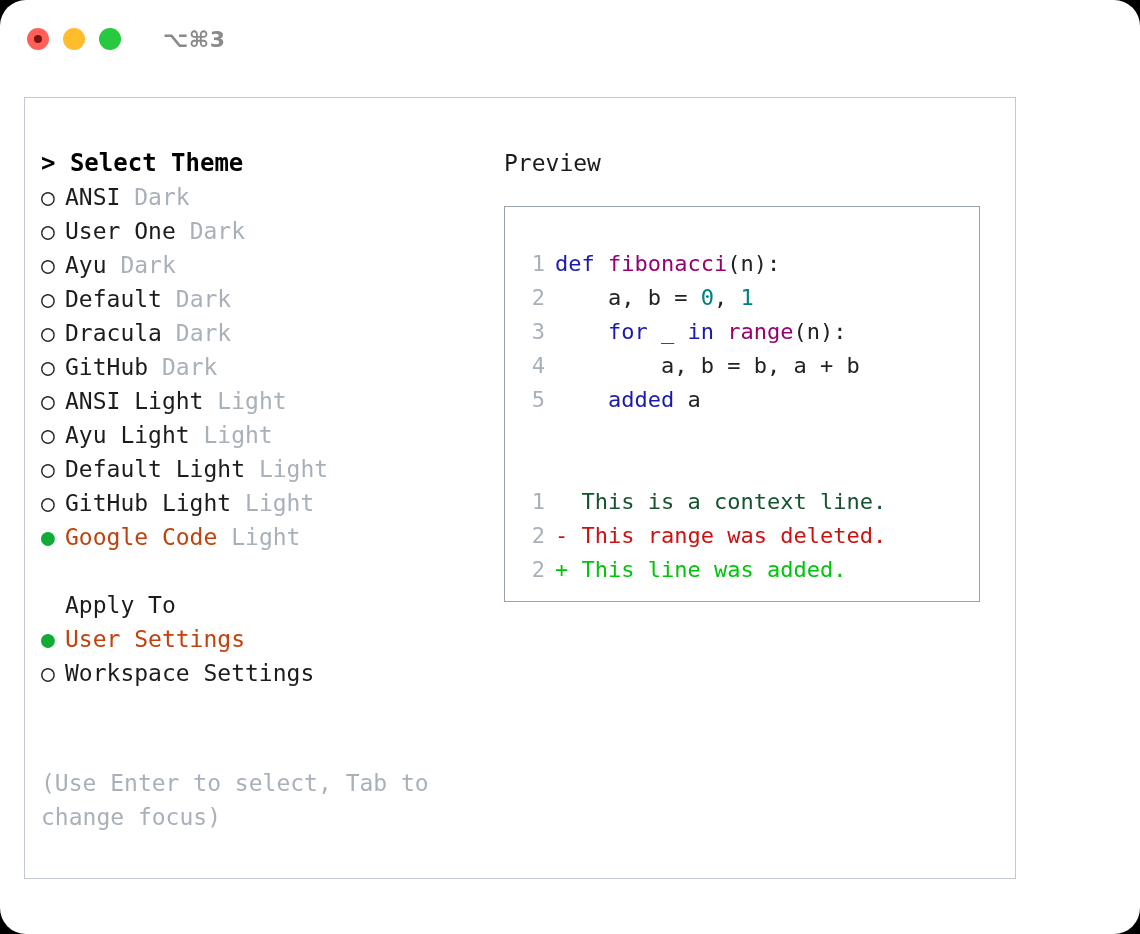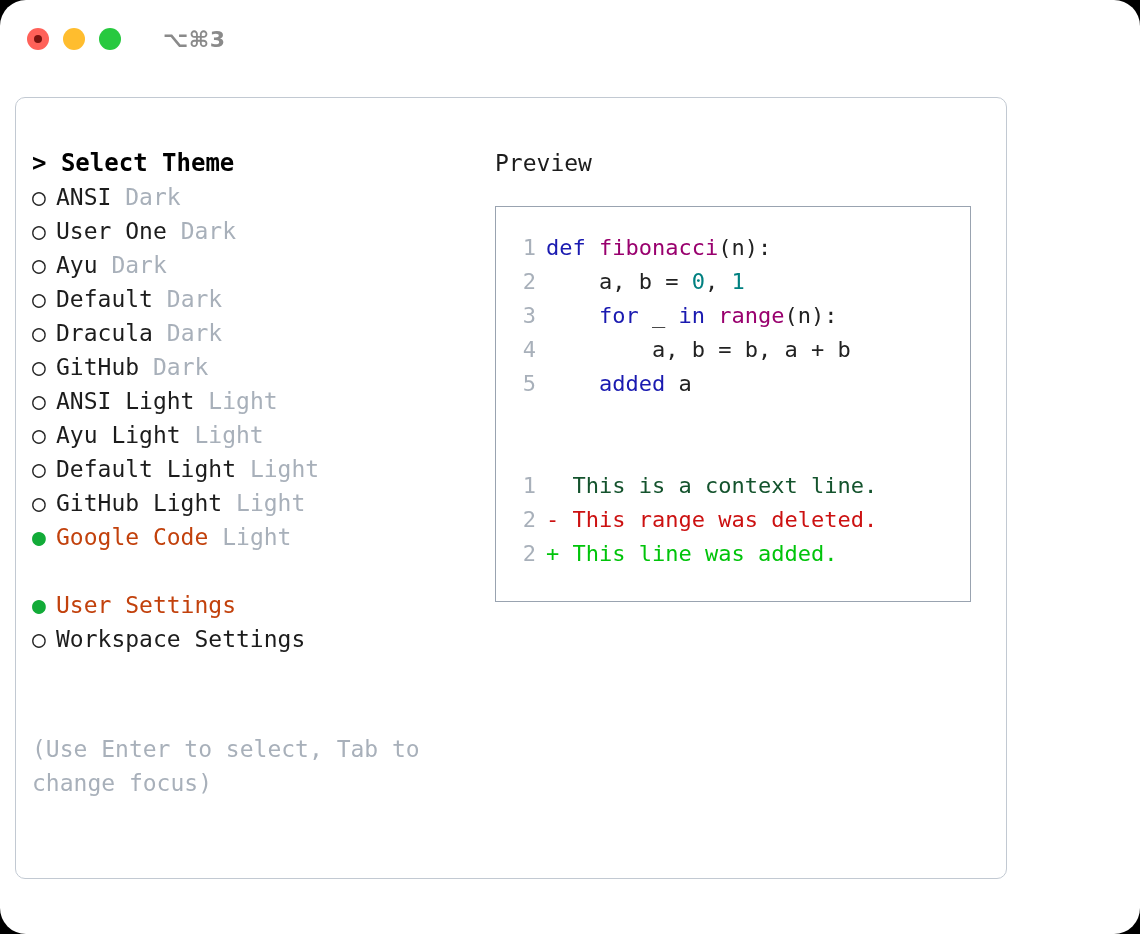--- a/index.html
+++ b/index.html
@@ -69,26 +69,26 @@
     color: #8a8a8a;
     font-size: 22px;
     font-weight: bold;
     letter-spacing: 0.5px;
     font-family: "DejaVu Sans", "Liberation Sans", sans-serif;
   }
 
   
   .panel {
     position: absolute;
-    left: 15px;
+    left: 24px;
     top: 97px;
     width: 992px;
     height: 782px;
     border: 1.5px solid #c2c9d2;
-    border-radius: 10px;
+    border-radius: 0;
     box-sizing: border-box;
     background: #ffffff;
   }
 
   .columns {
     position: absolute;
     left: 0; top: 0;
     width: 100%; height: 100%;
   }
 
@@ -156,21 +156,21 @@
     line-height: 34px;
     color: #1c1c1c;
     margin-bottom: 26px;
   }
   .preview-box {
     width: 476px;
     height: 396px;
     border: 1.5px solid #99a3b0;
     box-sizing: border-box;
     background: #ffffff;
-    padding: 24px 0 0 12px;
+    padding: 40px 0 0 12px;
   }
   .code-line {
     font-size: 22px;
     line-height: 34px;
     white-space: pre;
     height: 34px;
   }
   .ln {
     display: inline-block;
     width: 28px;
@@ -215,20 +215,21 @@
             <div class="list-line"><span class="marker">○</span><span>GitHub</span><span> </span><span class="kind">Dark</span></div>
             <div class="list-line"><span class="marker">○</span><span>ANSI Light</span><span> </span><span class="kind">Light</span></div>
             <div class="list-line"><span class="marker">○</span><span>Ayu Light</span><span> </span><span class="kind">Light</span></div>
             <div class="list-line"><span class="marker">○</span><span>Default Light</span><span> </span><span class="kind">Light</span></div>
             <div class="list-line"><span class="marker">○</span><span>GitHub Light</span><span> </span><span class="kind">Light</span></div>
             <div class="list-line"><span class="marker sel">●</span><span class="label-sel">Google Code</span><span> </span><span class="kind">Light</span></div>
           </div>
 
         <div class="spacer"></div>
 
+        <div class="group-title"><span style="display:inline-block;width:24px;"></span><span>Apply To</span></div>
         <div id="apply-list">
             <div class="list-line"><span class="marker sel">●</span><span class="label-sel">User Settings</span></div>
             <div class="list-line"><span class="marker">○</span><span>Workspace Settings</span></div>
           </div>
 
         <div class="spacer"></div>
         <div class="hint">(Use Enter to select, Tab to change focus)</div>
       </div>
 
       <div class="right-col">

